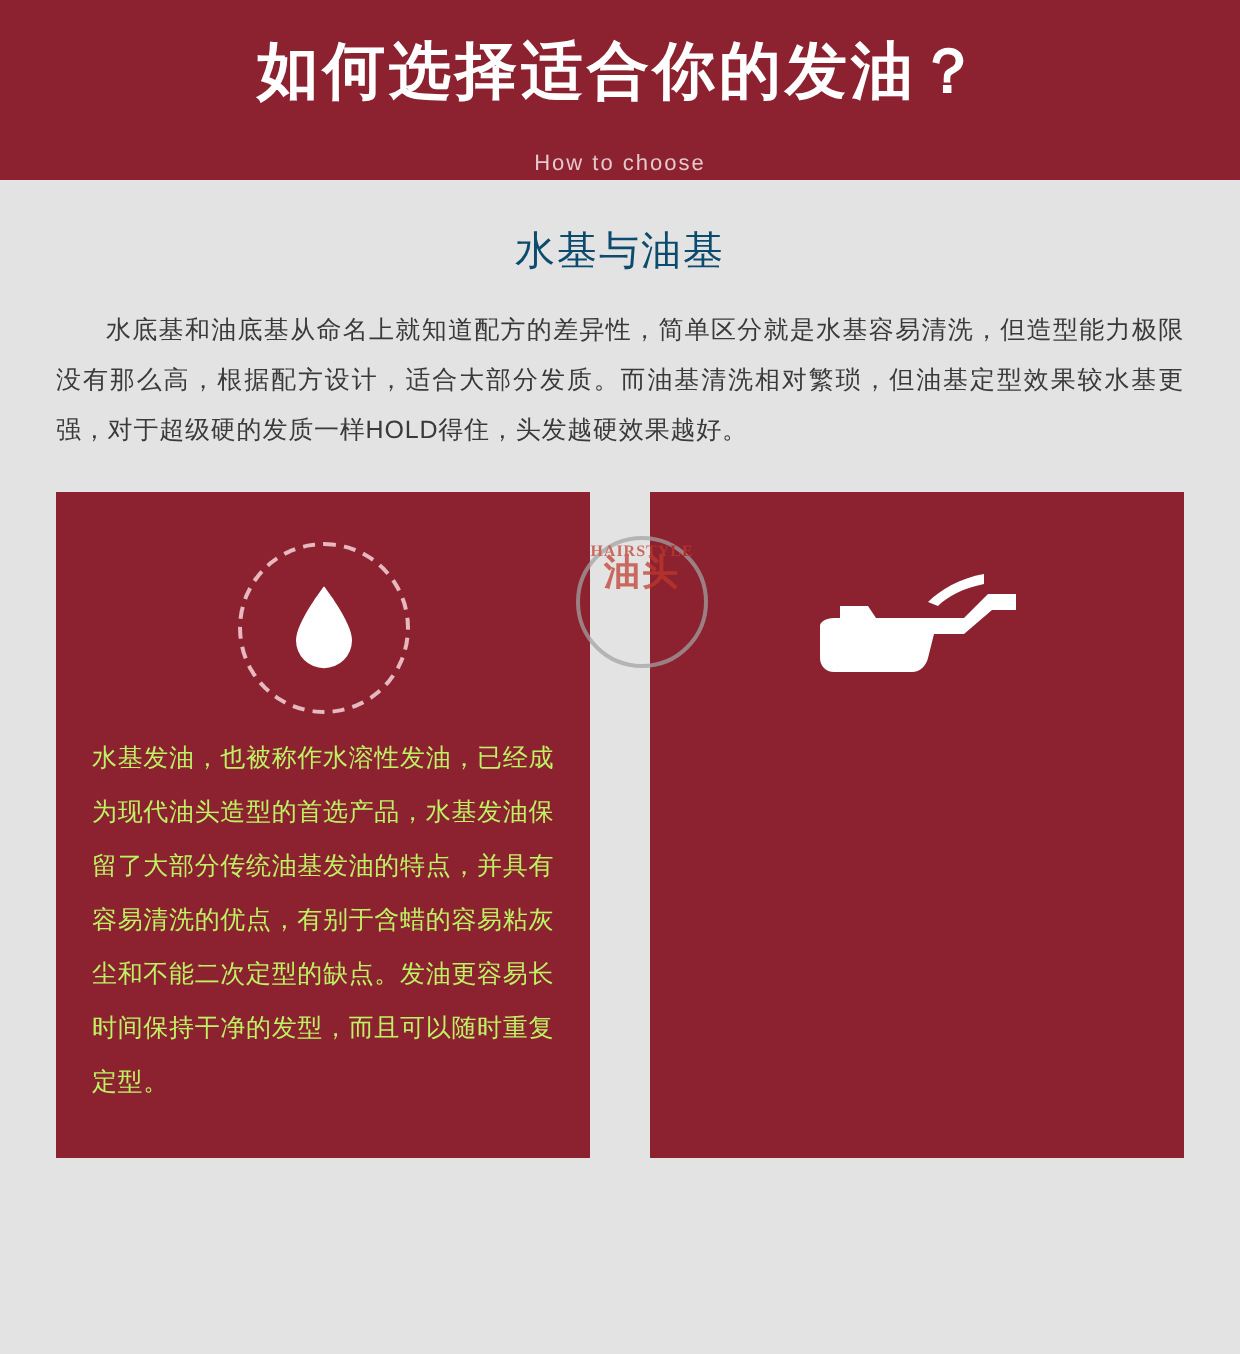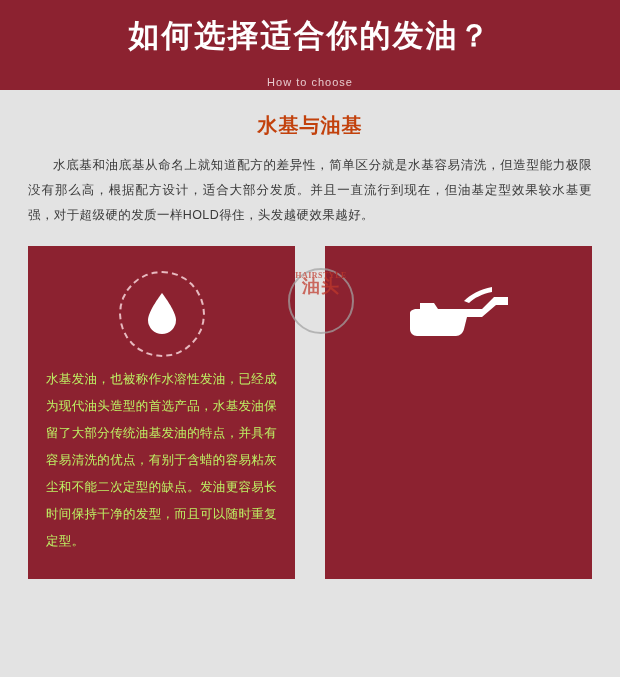--- a/index.html
+++ b/index.html
@@ -49,23 +49,23 @@
   
   .content {
     position: relative;
     width: 620px;
     box-sizing: border-box;
     padding: 22px 28px 0 28px;
     background: #e3e3e3;
   }
   .section-title {
     text-align: center;
-    color: #c2410c;
+    color: #0c4a6e;
     font-size: 20px;
-    font-weight: bold;
+    font-weight: normal;
     letter-spacing: 1px;
     font-family: "Liberation Serif", serif;
     margin-bottom: 14px;
   }
   .intro {
     color: #3a3a3a;
     font-size: 12.5px;
     line-height: 25px;
     text-align: justify;
     text-indent: 2em;
@@ -163,21 +163,21 @@
 
 <div class="page">
 
   <div class="banner">
     <div class="banner-title">如何选择适合你的发油？</div>
     <div class="banner-sub">How to choose</div>
   </div>
 
   <div class="content">
     <div class="section-title">水基与油基</div>
-    <div class="intro">水底基和油底基从命名上就知道配方的差异性，简单区分就是水基容易清洗，但造型能力极限没有那么高，根据配方设计，适合大部分发质。并且一直流行到现在，但油基定型效果较水基更强，对于超级硬的发质一样HOLD得住，头发越硬效果越好。</div>
+    <div class="intro">水底基和油底基从命名上就知道配方的差异性，简单区分就是水基容易清洗，但造型能力极限没有那么高，根据配方设计，适合大部分发质。而油基清洗相对繁琐，但油基定型效果较水基更强，对于超级硬的发质一样HOLD得住，头发越硬效果越好。</div>
   </div>
 
   <div class="cards">
 
     <div class="card">
       <div class="icon-wrap">
         <div class="dashed-circle">
           <svg class="drop" width="34" height="44" viewBox="0 0 34 44">
             <path d="M17 2 C17 2 3 20 3 29 A14 14 0 0 0 31 29 C31 20 17 2 17 2 Z" fill="#ffffff"></path>
           </svg>

